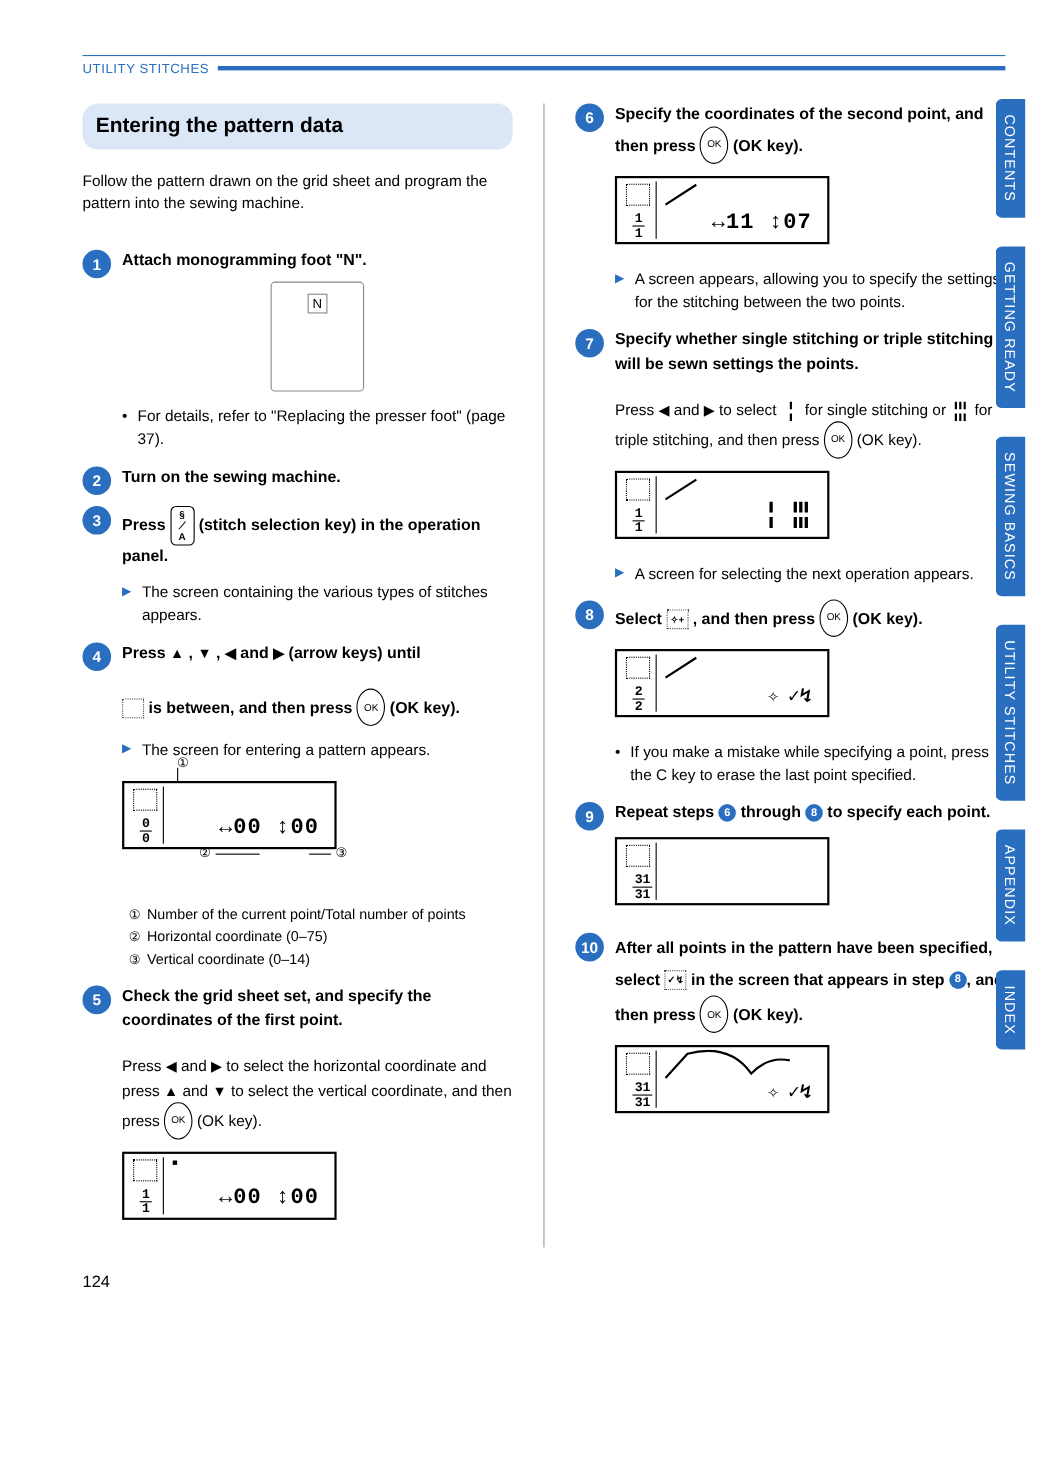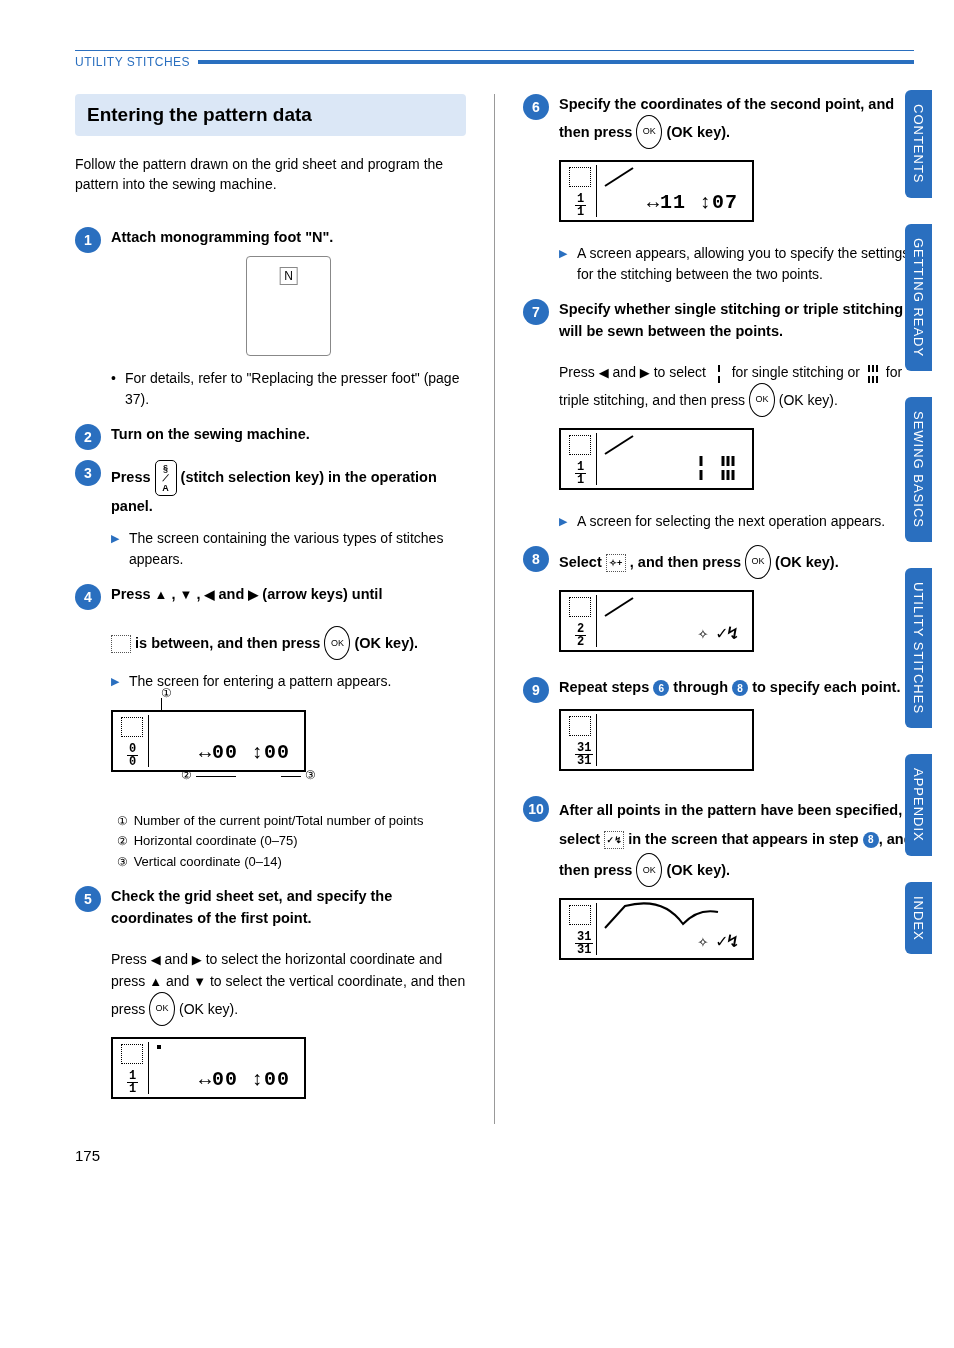--- a/index.html
+++ b/index.html
@@ -52,21 +52,21 @@
   }
   .section-title-wrap {
     position: relative;
     margin-bottom: 18px;
   }
   .section-title {
     background: #dbe7f6;
     padding: 10px 12px;
     font-size: 19px;
     font-weight: bold;
-    border-radius: 4px;
+    border-radius: 14px;
   }
   .intro {
     font-size: 14px;
     line-height: 1.45;
     margin-bottom: 32px;
   }
   .step {
     position: relative;
     padding-left: 36px;
     margin-bottom: 14px;
@@ -383,21 +383,21 @@
               </div>
             </div>
             <div class="lcd-main">
               <div class="lcd-text">↔00 ↕00</div>
             </div>
           </div>
           <div style="position:absolute; left:70px; top:68px; font-size:12px;">②<span style="display:inline-block;width:40px;border-top:1px solid #000;vertical-align:middle;margin-left:4px;"></span></div>
           <div style="position:absolute; left:170px; top:68px; font-size:12px;"><span style="display:inline-block;width:20px;border-top:1px solid #000;vertical-align:middle;margin-right:4px;"></span>③</div>
         </div>
 
-        <div class="legend" style="margin-top:28px;">
+        <div class="legend" style="margin-top:38px;">
           <div><span class="circ">①</span> <span>Number of the current point/Total number of points</span></div>
           <div><span class="circ">②</span> <span>Horizontal coordinate (0–75)</span></div>
           <div><span class="circ">③</span> <span>Vertical coordinate (0–14)</span></div>
         </div>
       </div>
 
       <div class="step">
         <div class="step-num">5</div>
         <div class="step-head">Check the grid sheet set, and specify the coordinates of the first point.</div>
         <div class="step-body">
@@ -454,21 +454,21 @@
                 <line x1="2" y1="22" x2="30" y2="4" stroke="#000" stroke-width="2"></line>
               </svg>
             <div class="lcd-text">↔11 ↕07</div>
           </div>
         </div>
         <div class="result">A screen appears, allowing you to specify the settings for the stitching between the two points.</div>
       </div>
 
       <div class="step">
         <div class="step-num">7</div>
-        <div class="step-head">Specify whether single stitching or triple stitching will be sewn between the points.</div>
+        <div class="step-head">Specify whether single stitching or triple stitching will be sewn settings the points.</div>
         <div class="step-body">
           <span>Press </span>
           <span class="arrow-key">◀</span>
           <span> and </span>
           <span class="arrow-key">▶</span>
           <span> to select </span>
           <span class="sew-icon"><svg width="10" height="18" style="position:absolute;left:4px;top:0">
                 <line x1="5" y1="0" x2="5" y2="7" stroke="#000" stroke-width="2"></line>
                 <line x1="5" y1="11" x2="5" y2="18" stroke="#000" stroke-width="2"></line>
               </svg></span>
@@ -540,20 +540,21 @@
           <div class="lcd-main">
             <svg class="path-draw" width="40" height="24" style="left:2px;top:2px;">
                 <line x1="2" y1="22" x2="30" y2="4" stroke="#000" stroke-width="2"></line>
               </svg>
             <div style="position:absolute;right:8px;bottom:6px;display:flex;gap:8px;font-size:18px;">
               <span>✧</span>
               <span>✓↯</span>
             </div>
           </div>
         </div>
+        <div class="bullet">If you make a mistake while specifying a point, press the C key to erase the last point specified.</div>
       </div>
 
       <div class="step">
         <div class="step-num">9</div>
         <div class="step-head">
           <span>Repeat steps </span>
           <span class="small-ref">6</span>
           <span> through </span>
           <span class="small-ref">8</span>
           <span> to specify each point.</span>
@@ -595,21 +596,21 @@
               <span>✧</span>
               <span>✓↯</span>
             </div>
           </div>
         </div>
       </div>
 
     </div>
   </div>
 
-  <div class="page-num">175</div>
+  <div class="page-num">124</div>
 </div>
 
 <div class="tabs">
   <div class="tab">CONTENTS</div>
   <div class="tab">GETTING READY</div>
   <div class="tab">SEWING BASICS</div>
   <div class="tab">UTILITY STITCHES</div>
   <div class="tab">APPENDIX</div>
   <div class="tab">INDEX</div>
 </div>

